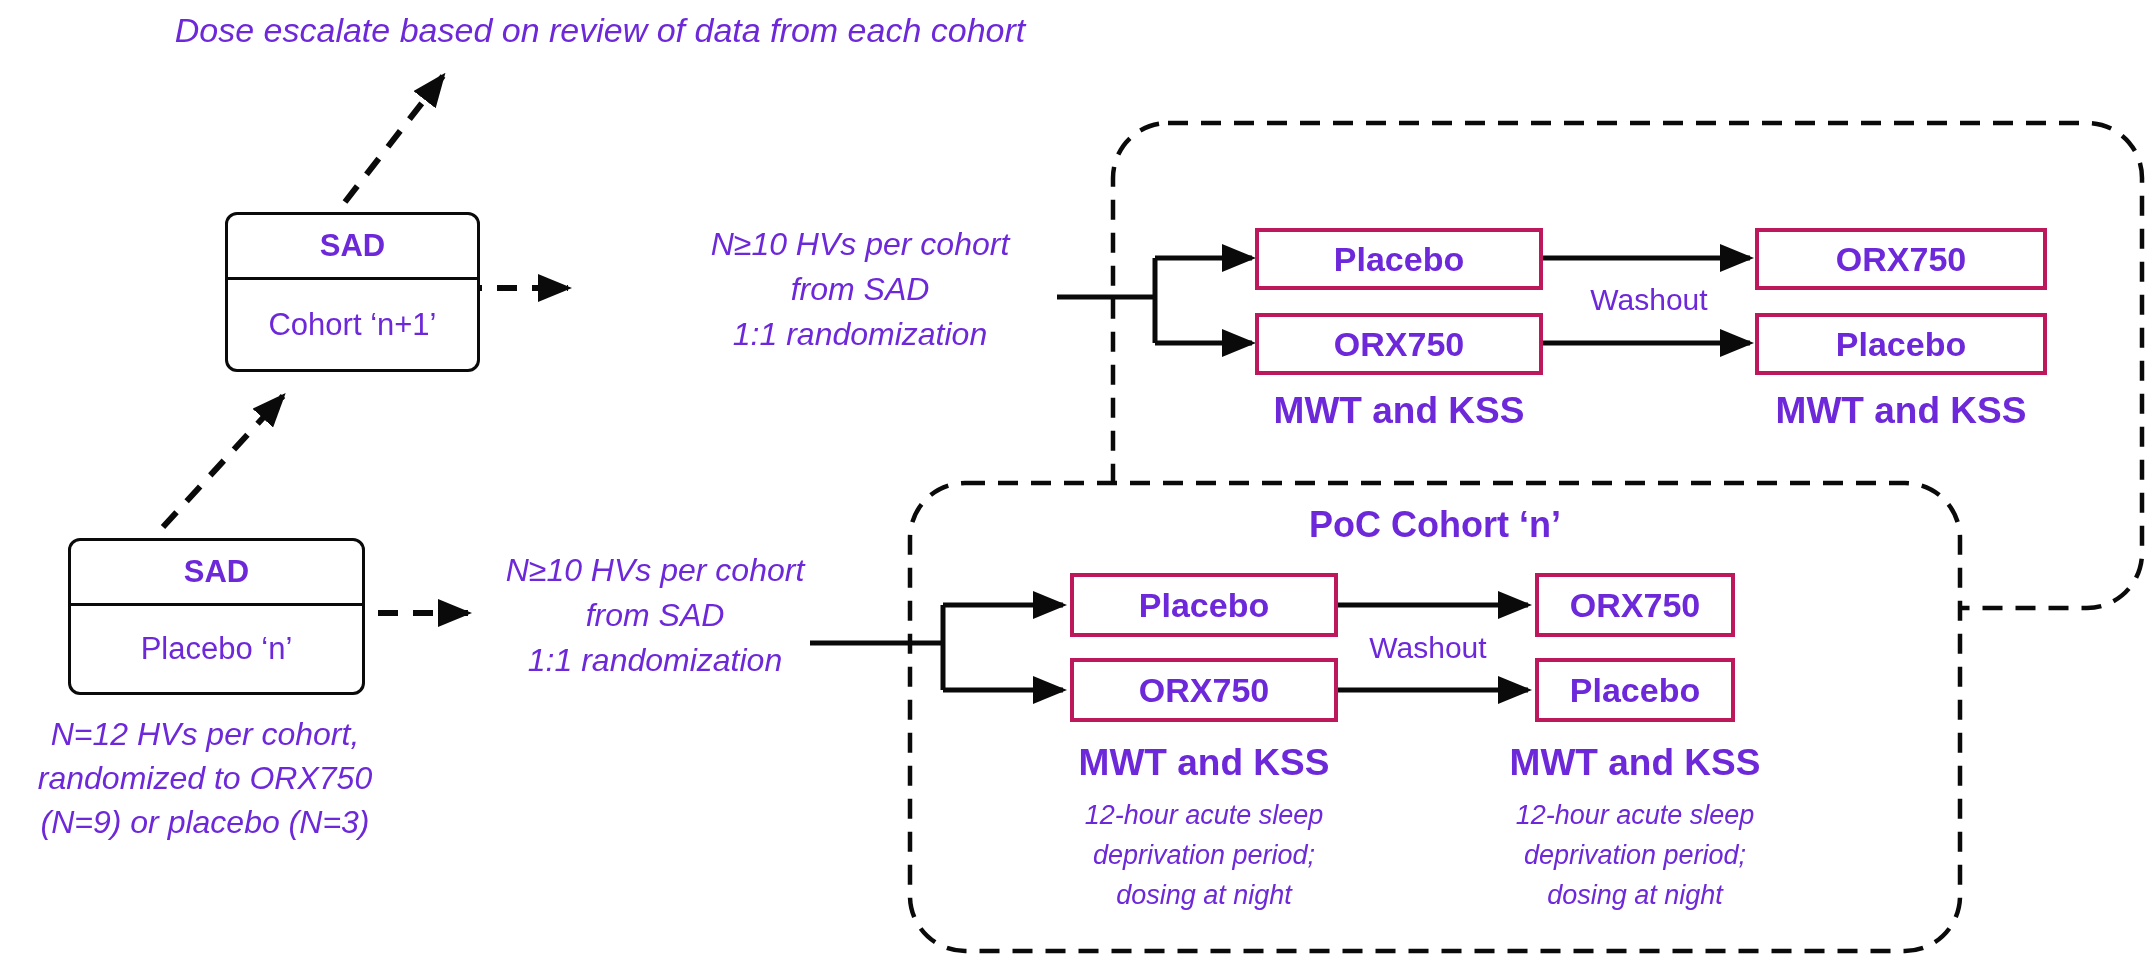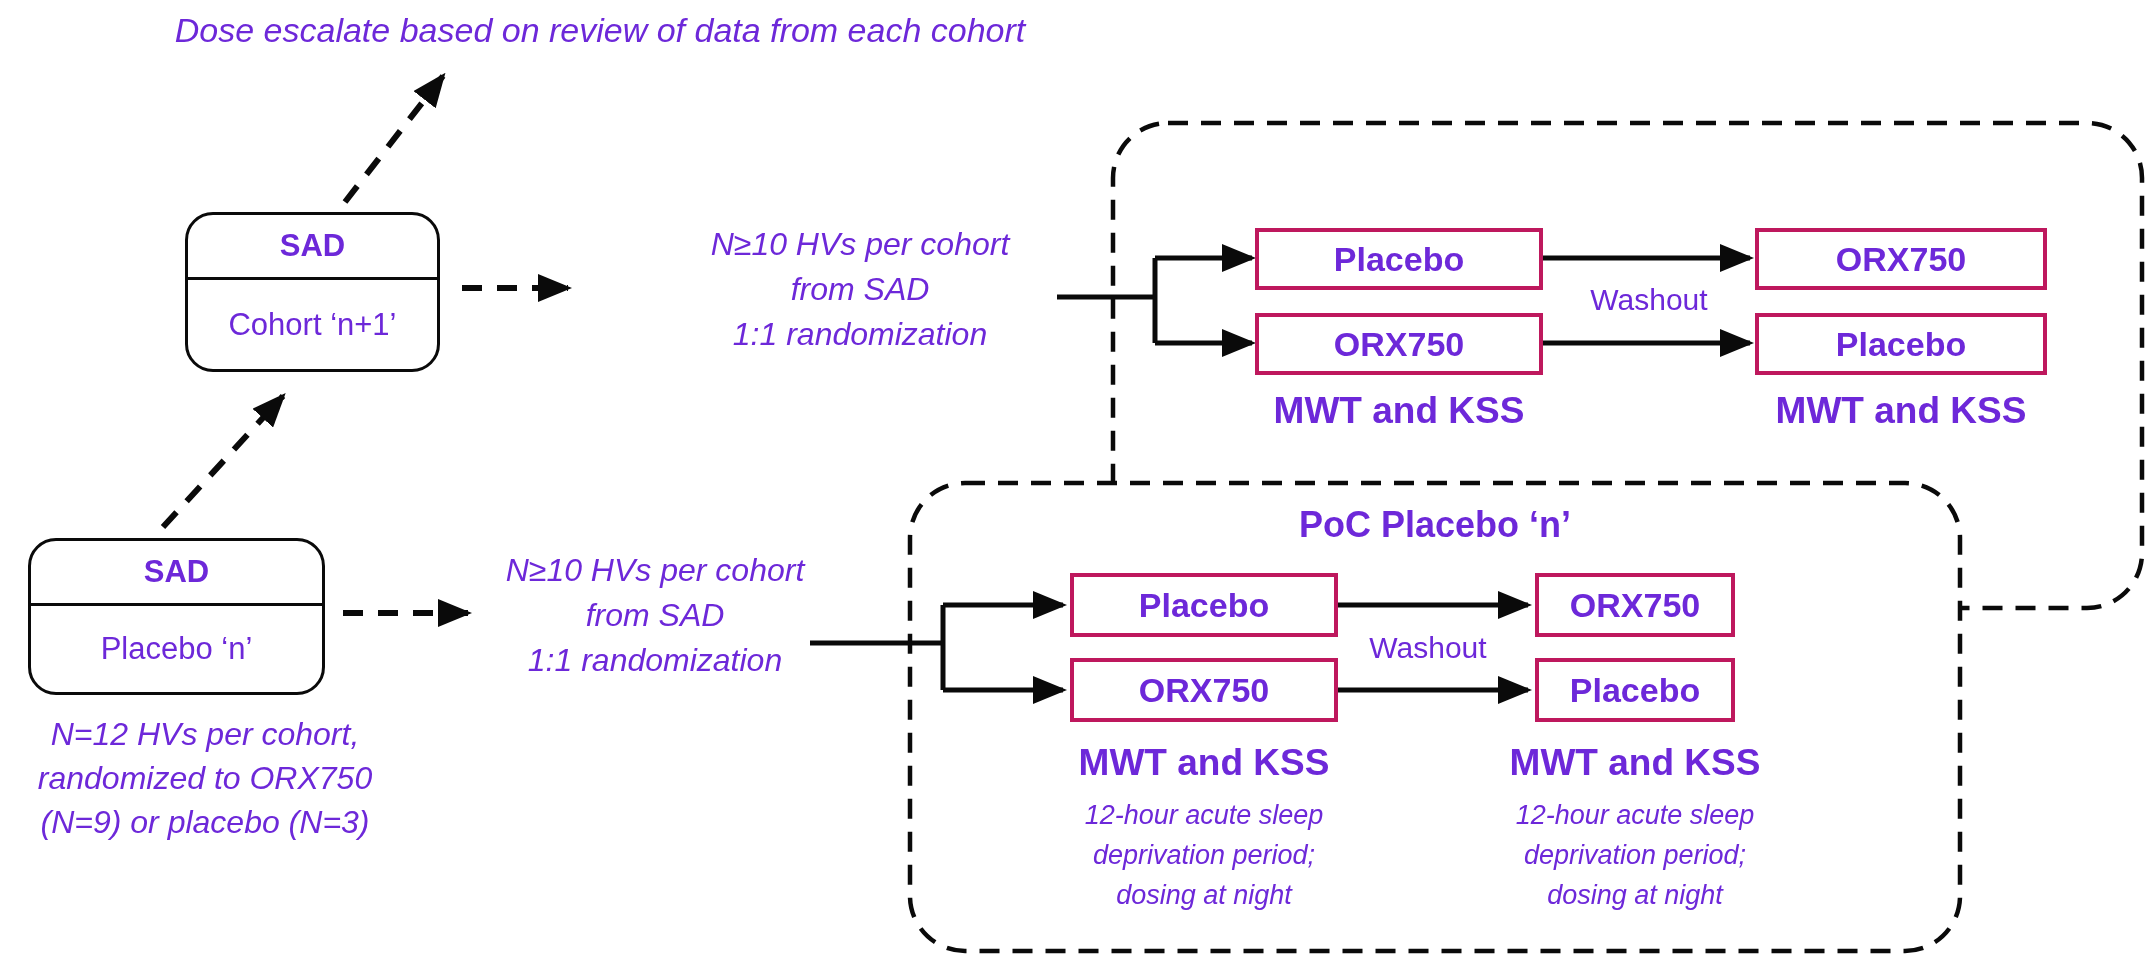--- a/index.html
+++ b/index.html
@@ -13,21 +13,21 @@
   .note{font-style:italic;white-space:pre-line;text-align:center;}
   .top-note{font-size:34px;line-height:40px;font-style:italic;}
   .rand-note{font-size:32px;line-height:45px;}
   .sad-note{font-size:32px;line-height:44px;}
   .small-note{font-size:27px;line-height:40px;}
   .poc-title{font-size:36px;font-weight:bold;line-height:40px;}
   .washout{font-size:30px;line-height:36px;}
   .mwt{font-size:37px;font-weight:bold;line-height:38px;}
   .sad-box{
     position:absolute;z-index:2;background:#ffffff;border:3px solid #0a0a0a;
-    border-radius:28px;display:flex;flex-direction:column;box-sizing:border-box;
+    border-radius:12px;display:flex;flex-direction:column;box-sizing:border-box;margin-left:40px;
   }
   .sad-head{
     flex:0 0 62px;border-bottom:3px solid #0a0a0a;display:flex;
     align-items:center;justify-content:center;font-weight:bold;font-size:31px;
   }
   .sad-body{flex:1;display:flex;align-items:center;justify-content:center;font-size:31px;}
   .pbox{
     position:absolute;z-index:2;background:#ffffff;border:4px solid #be185d;
     box-sizing:border-box;display:flex;align-items:center;justify-content:center;
     font-weight:bold;font-size:34px;
@@ -96,21 +96,21 @@
   <div class="pbox" style="left:1255px;top:228px;width:288px;height:62px;">Placebo</div>
   <div class="pbox" style="left:1255px;top:313px;width:288px;height:62px;">ORX750</div>
   <div class="pbox" style="left:1755px;top:228px;width:292px;height:62px;">ORX750</div>
   <div class="pbox" style="left:1755px;top:313px;width:292px;height:62px;">Placebo</div>
 
   <div class="txt washout center" style="left:1549px;top:282px;width:200px;">Washout</div>
 
   <div class="txt mwt center" style="left:1199px;top:392px;width:400px;">MWT and KSS</div>
   <div class="txt mwt center" style="left:1701px;top:392px;width:400px;">MWT and KSS</div>
 
-  <div class="txt poc-title center" style="left:1135px;top:505px;width:600px;">PoC Placebo ‘n’</div>
+  <div class="txt poc-title center" style="left:1135px;top:505px;width:600px;">PoC Cohort ‘n’</div>
 
   <div class="pbox" style="left:1070px;top:573px;width:268px;height:64px;">Placebo</div>
   <div class="pbox" style="left:1070px;top:658px;width:268px;height:64px;">ORX750</div>
   <div class="pbox" style="left:1535px;top:573px;width:200px;height:64px;">ORX750</div>
   <div class="pbox" style="left:1535px;top:658px;width:200px;height:64px;">Placebo</div>
 
   <div class="txt washout center" style="left:1328px;top:630px;width:200px;">Washout</div>
 
   <div class="txt mwt center" style="left:1004px;top:744px;width:400px;">MWT and KSS</div>
   <div class="txt mwt center" style="left:1435px;top:744px;width:400px;">MWT and KSS</div>

